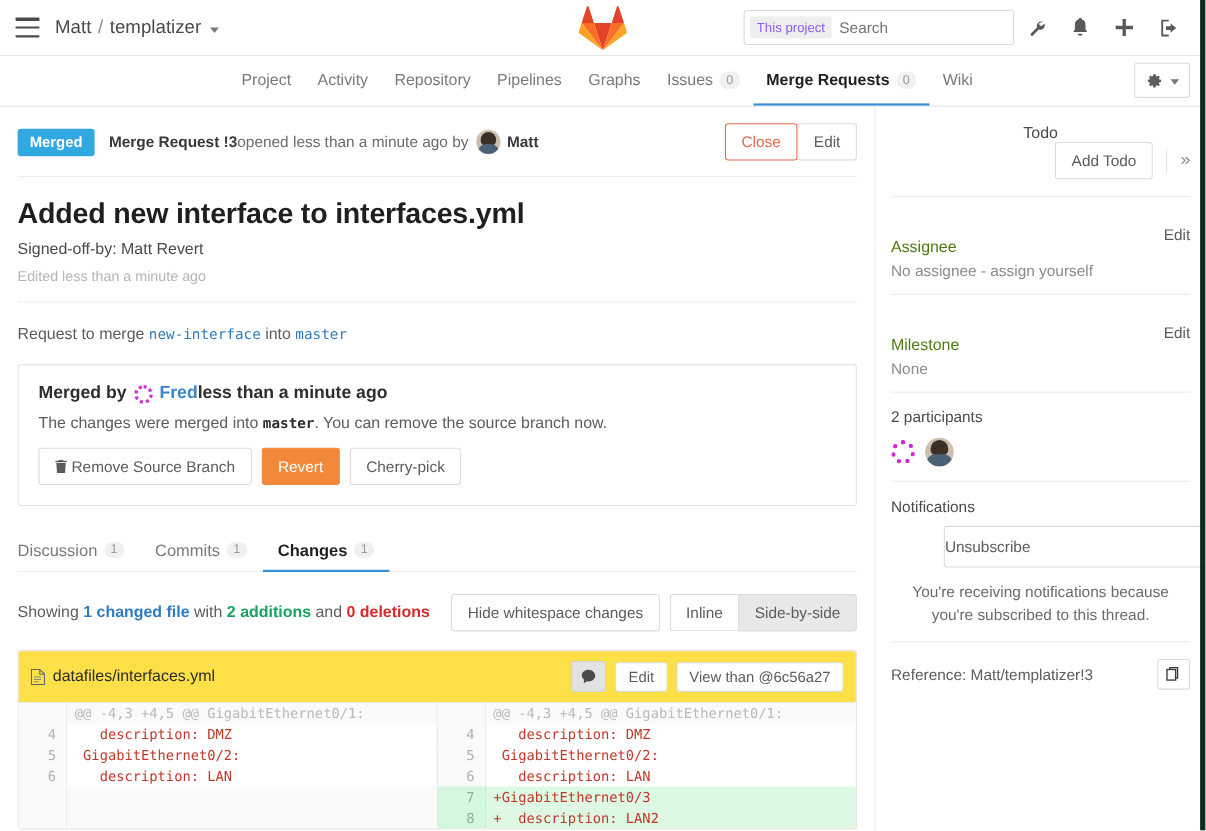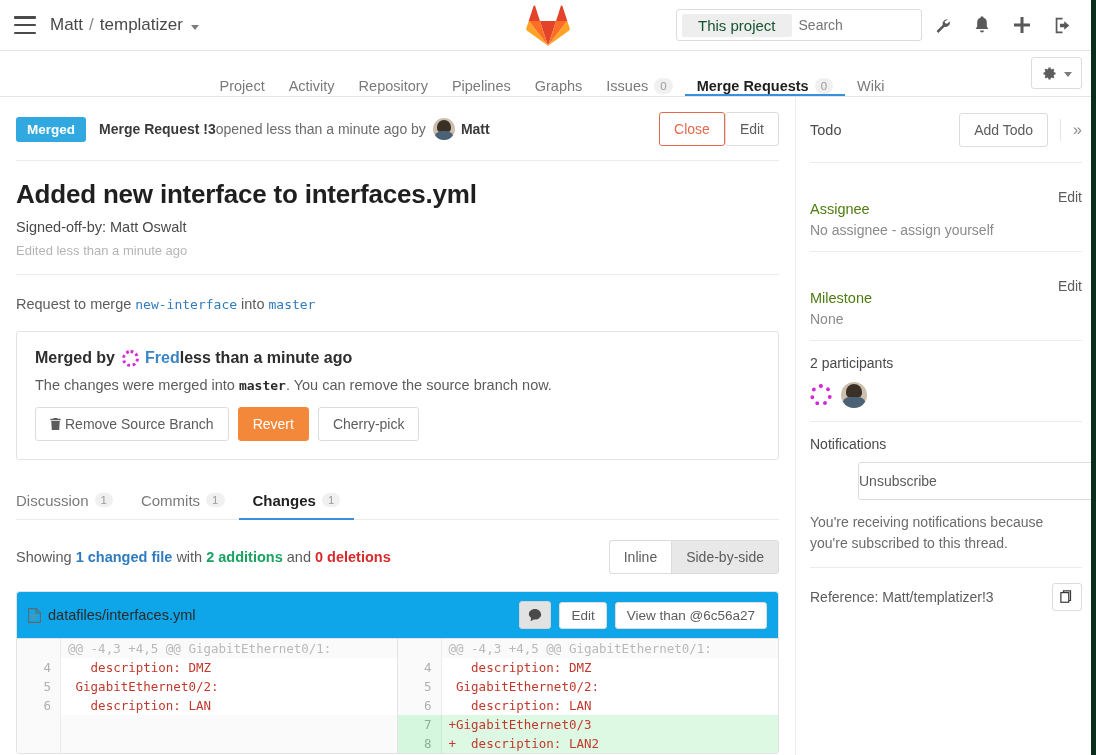--- a/index.html
+++ b/index.html
@@ -62,23 +62,23 @@
   .searchbox {
     width: 246px; height: 32px;
     border: 1px solid #dcdcdc;
     border-radius: 3px;
     display: flex; align-items: center;
     padding: 0 4px 0 5px;
     background: #fff;
   }
   .scope-badge {
     background: #eeeeee;
-    color: #14532d;
-    font-size: 15px;
-    padding: 3px 16px;
+    color: #8b5cf6;
+    font-size: 12px;
+    padding: 3px 6px;
     border-radius: 2px;
     white-space: nowrap;
   }
   .search-ph {
     color: #a0a0a0;
     font-size: 14px;
     padding-left: 7px;
     flex: 1;
     border: none; outline: none; background: transparent;
     font-family: "Liberation Sans", sans-serif;
@@ -96,21 +96,21 @@
     height: 46px;
     border-bottom: 1px solid #e5e5e5;
     display: flex;
     align-items: stretch;
     padding: 0 14px;
     position: relative;
     background: #fff;
   }
   .subnav-inner { display: flex; align-items: stretch; margin: 0 auto; padding-left: 8px; }
   .tab {
-    display: flex; align-items: flex-end; gap: 6px;
+    display: flex; align-items: center; gap: 6px;
     padding: 0 12px;
     font-size: 14.5px;
     color: #7a7a7a;
     cursor: pointer;
     border-bottom: 2px solid transparent;
     white-space: nowrap;
   }
   .tab.active { color: #1f1f1f; font-weight: bold; border-bottom-color: #3a8fdb; }
   .tab .cnt {
     background: #f0f0f0;
@@ -295,21 +295,21 @@
     cursor: pointer;
     font-family: "Liberation Sans", sans-serif;
   }
   .vbtn.sep { border-radius: 3px; margin-right: 9px; }
   .grp-l { border-radius: 3px 0 0 3px; border-right: none; }
   .grp-r { border-radius: 0 3px 3px 0; background: #e8e8e8; }
 
   
   .diff-file { border: 1px solid #e3e3e3; border-radius: 3px; }
   .diff-head {
-    background: #0ea5e9;
+    background: #fde047;
     border-bottom: 1px solid #e3e3e3;
     display: flex; align-items: center;
     padding: 9px 11px;
     border-radius: 3px 3px 0 0;
   }
   .diff-fname { font-size: 14.5px; color: #2b2b2b; display: flex; align-items: center; gap: 7px; }
   .diff-actions { margin-left: auto; display: flex; gap: 8px; align-items: center; }
   .icon-btn {
     width: 32px; height: 28px;
     background: #e2e2e2;
@@ -346,40 +346,41 @@
   .drow.add { background: #ddf9e4; }
   .drow.add .dnum { background: #d4f7dd; color: #8fae97; border-right-color: #c3ebce; }
   .drow.empty .dcode { background: #fafafa; }
   .drow.empty .dnum { background: #fafafa; }
 
   
   .sb-row {
     display: flex; align-items: center;
     padding: 16px 0 15px;
     border-bottom: 1px solid #ececec;
+    flex-direction: column;
   }
   .sb-label { font-size: 14.5px; color: #4a4a4a; }
   .sb-edit { margin-left: auto; font-size: 14px; color: #5c5c5c; cursor: pointer; }
   .sb-block { padding: 14px 0 13px; border-bottom: 1px solid #ececec; }
   .sb-head { display: flex; align-items: center; margin-bottom: 5px; }
   .sb-head .sb-title { font-size: 14.5px; color: #4d7c0f; font-weight: normal; margin-top: 24px; }
   .sb-val { font-size: 14px; color: #8b8b8b; }
   .sb-btn {
     border: 1px solid #dcdcdc; background: #fff; border-radius: 3px;
     font-size: 14px; color: #5c5c5c; padding: 8px 14px; cursor: pointer;
     font-family: "Liberation Sans", sans-serif;
   }
   .sb-btn.full { width: 100%; padding: 10px 0; text-align: left; margin-left: 48px; }
   .chev { margin-left: 12px; color: #8b8b8b; cursor: pointer; font-size: 16px; }
   .divider-v { width: 1px; height: 22px; background: #e5e5e5; margin-left: 12px; }
   .participants { display: flex; gap: 9px; margin-top: 11px; align-items: center; }
   .avatar-img.lg { width: 26px; height: 26px; margin: 0; }
   .avatar-img.lg::before { left: 5px; top: 2px; width: 16px; height: 14px; border-radius: 8px 8px 5px 5px; }
   .avatar-img.lg::after { left: 1px; width: 24px; height: 11px; }
-  .notif-txt { font-size: 14px; color: #6b6b6b; line-height: 21px; margin-top: 12px; }
+  .notif-txt { font-size: 14px; color: #6b6b6b; line-height: 21px; margin-top: 12px; text-align: center; }
   .ref-row { display: flex; align-items: center; padding-top: 15px; }
   .ref-txt { font-size: 14px; color: #5c5c5c; }
   .copy-btn {
     margin-left: auto;
     width: 30px; height: 28px;
     border: 1px solid #dcdcdc; border-radius: 3px; background: #fff;
     display: flex; align-items: center; justify-content: center; cursor: pointer;
   }
   .edge-strip {
     position: absolute; right: 0; top: 0; width: 5px; height: 755px;
@@ -497,21 +498,21 @@
           <span class="avatar-img"></span>
           <b>Matt</b>
         </span>
         <div class="mr-head-actions">
           <button class="btn btn-close">Close</button>
           <button class="btn">Edit</button>
         </div>
       </div>
 
       <div class="mr-title">Added new interface to interfaces.yml</div>
-      <div class="mr-desc">Signed-off-by: Matt Oswalt</div>
+      <div class="mr-desc">Signed-off-by: Matt Revert</div>
       <div class="mr-edited">Edited less than a minute ago</div>
 
       <div class="req-merge">
         <span>Request to merge </span><span class="mono">new-interface</span><span> into </span><span class="mono">master</span>
       </div>
 
       <div class="merged-panel">
         <div class="merged-by">
           <span>Merged by </span>
           <span class="ident-avatar"></span>
@@ -545,20 +546,21 @@
           <span>Changes</span>
           <span class="cnt">1</span>
         </div>
       </div>
 
       <div class="showing-row">
         <div class="showing-txt">
           <span>Showing </span><span class="b-blue">1 changed file</span><span> with </span><span class="b-green">2 additions</span><span> and </span><span class="b-red">0 deletions</span>
         </div>
         <div class="view-group">
+          <button class="vbtn sep">Hide whitespace changes</button>
           <button class="vbtn grp-l">Inline</button>
           <button class="vbtn grp-r">Side-by-side</button>
         </div>
       </div>
 
       <div class="diff-file">
         <div class="diff-head">
           <div class="diff-fname">
             <svg width="13" height="15" viewBox="0 0 14 16">
               <path fill="none" stroke="#666" stroke-width="1.1" d="M.6.6h8.2L13.4 5v10.4H.6z"></path>

